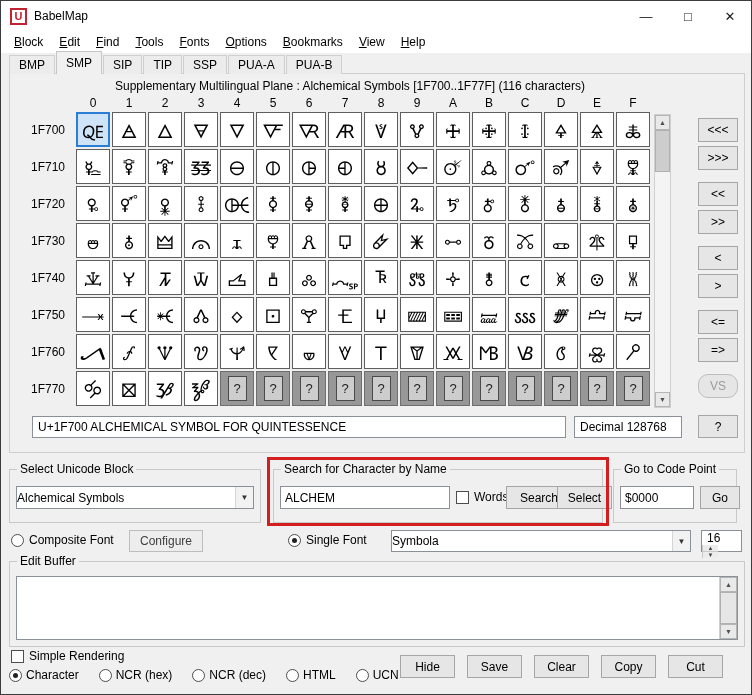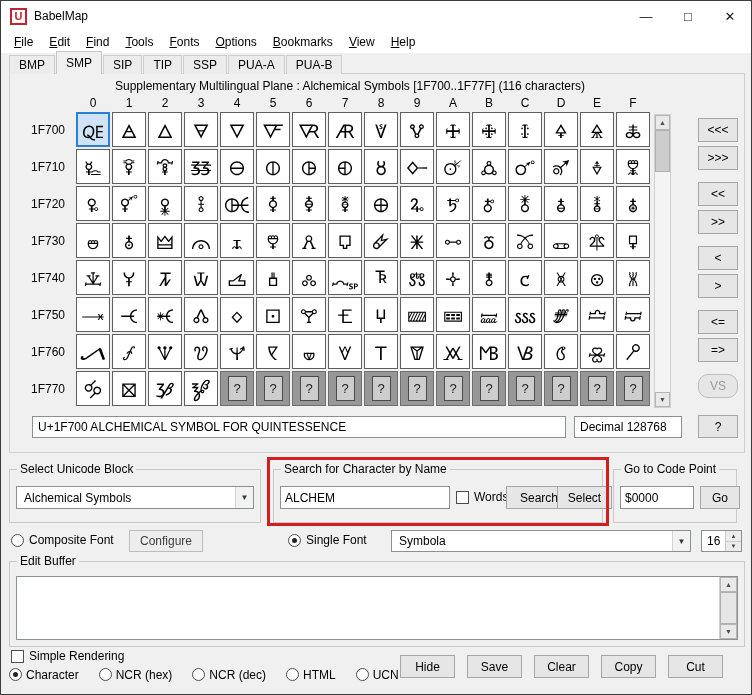--- a/index.html
+++ b/index.html
@@ -64,21 +64,21 @@
   .status-field{position:absolute;top:342px;height:22px;background:#fff;border:1px solid #8a8f98;
     box-sizing:border-box;display:flex;align-items:center;padding:0 5px;white-space:nowrap;overflow:hidden;}
   .status-name{left:22px;width:534px;}
   .status-dec{left:564px;width:108px;}
 
   
   .groupbox{position:absolute;border:1px solid #c9c9c9;box-sizing:border-box;}
   .legend{position:absolute;top:-8px;left:7px;background:#f0f0f0;padding:0 3px;white-space:nowrap;}
   .tfield{position:absolute;border:1px solid #8a8f98;background:#fff;font:inherit;padding:0 4px;box-sizing:border-box;}
   .combo{position:absolute;background:#fff;border:1px solid #8a8f98;box-sizing:border-box;display:flex;align-items:center;}
-  .combo-text{flex:1;padding-left:7px;white-space:nowrap;overflow:hidden;}
+  .combo-text{flex:1;padding-left:0;white-space:nowrap;overflow:hidden;}
   .combo-arrow{width:17px;align-self:stretch;display:flex;align-items:center;justify-content:center;
     border-left:1px solid #d4d4d4;background:#f2f2f2;font-size:8px;color:#333;}
   .combo-arrow::after{content:"▼";}
   .btn{position:absolute;background:#e6e6e6;border:1px solid #a6a6a6;font:inherit;box-sizing:border-box;
     display:flex;align-items:center;justify-content:center;padding:0;}
   .btn.disabled{color:#404040;border-color:#bdbdbd;background:#ededed;}
   .checkbox{width:13px;height:13px;border:1px solid #4d4d4d;background:#fff;box-sizing:border-box;display:inline-block;flex:none;}
   .radio{width:13px;height:13px;border:1px solid #4d4d4d;border-radius:50%;background:#fff;box-sizing:border-box;
     display:inline-block;position:relative;flex:none;}
   .radio.checked::after{content:"";position:absolute;left:3px;top:3px;width:5px;height:5px;border-radius:50%;background:#222;}
@@ -98,41 +98,41 @@
     box-sizing:border-box;display:flex;}
   .buffer-text{flex:1;padding:2px 4px;}
   .buffer-scroll{width:17px;flex:none;border-left:1px solid #cfcfcf;background:#f4f4f4;display:flex;flex-direction:column;}
 
   
   .annotation{position:absolute;left:266px;top:456px;width:342px;height:69px;border:3px solid #d21e1e;
     box-sizing:border-box;z-index:5;pointer-events:none;}
 
   
   .modes{position:absolute;left:8px;top:667px;display:flex;align-items:center;gap:20px;}
-  .mode-wrap{display:flex;align-items:flex-start;gap:4px;white-space:nowrap;}
+  .mode-wrap{display:flex;align-items:flex-end;gap:4px;white-space:nowrap;}
   .bottom-actions{position:absolute;left:399px;top:654px;display:flex;gap:12px;}
   .bottom-actions .btn{position:static;width:55px;height:23px;}
 </style>
 </head>
 <body>
 
 <div class="window">
 
   <div class="titlebar">
     <div class="app-icon" style="border-color: rgb(195, 35, 48); color: rgb(195, 35, 48);">U</div>
     <div class="title-text">BabelMap</div>
     <div class="win-controls">
       <div class="win-btn">—</div>
       <div class="win-btn">□</div>
       <div class="win-btn">✕</div>
     </div>
   </div>
 
   <div class="menubar">
-      <span class="menu-item">File</span>
+      <span class="menu-item">Block</span>
       <span class="menu-item">Edit</span>
       <span class="menu-item">Find</span>
       <span class="menu-item">Tools</span>
       <span class="menu-item">Fonts</span>
       <span class="menu-item">Options</span>
       <span class="menu-item">Bookmarks</span>
       <span class="menu-item">View</span>
       <span class="menu-item">Help</span>
     </div>
 
@@ -387,21 +387,21 @@
   </span>
   <button class="btn disabled" style="left:128px;top:529px;width:74px;height:22px;">Configure</button>
   <span class="ctl-wrap" style="left:287px;top:532px;">
     <span class="radio checked"></span>
     <span>Single Font</span>
   </span>
   <div class="combo" style="left:390px;top:529px;width:300px;height:22px;">
     <span class="combo-text">Symbola</span>
     <span class="combo-arrow"></span>
   </div>
-  <div class="spinner" style="left:700px;top:529px;width:41px;height:22px;">
+  <div class="spinner" style="left:700px;top:529px;width:41px;height:22px;flex-direction:column;">
     <span class="spin-val">16</span>
     <span class="spin-btns">
       <span class="spin-btn spin-up"></span>
       <span class="spin-btn spin-down"></span>
     </span>
   </div>
 
   <div class="groupbox" style="left:8px;top:560px;width:736px;height:86px;">
     <span class="legend">Edit Buffer</span>
     <div class="buffer-area">

